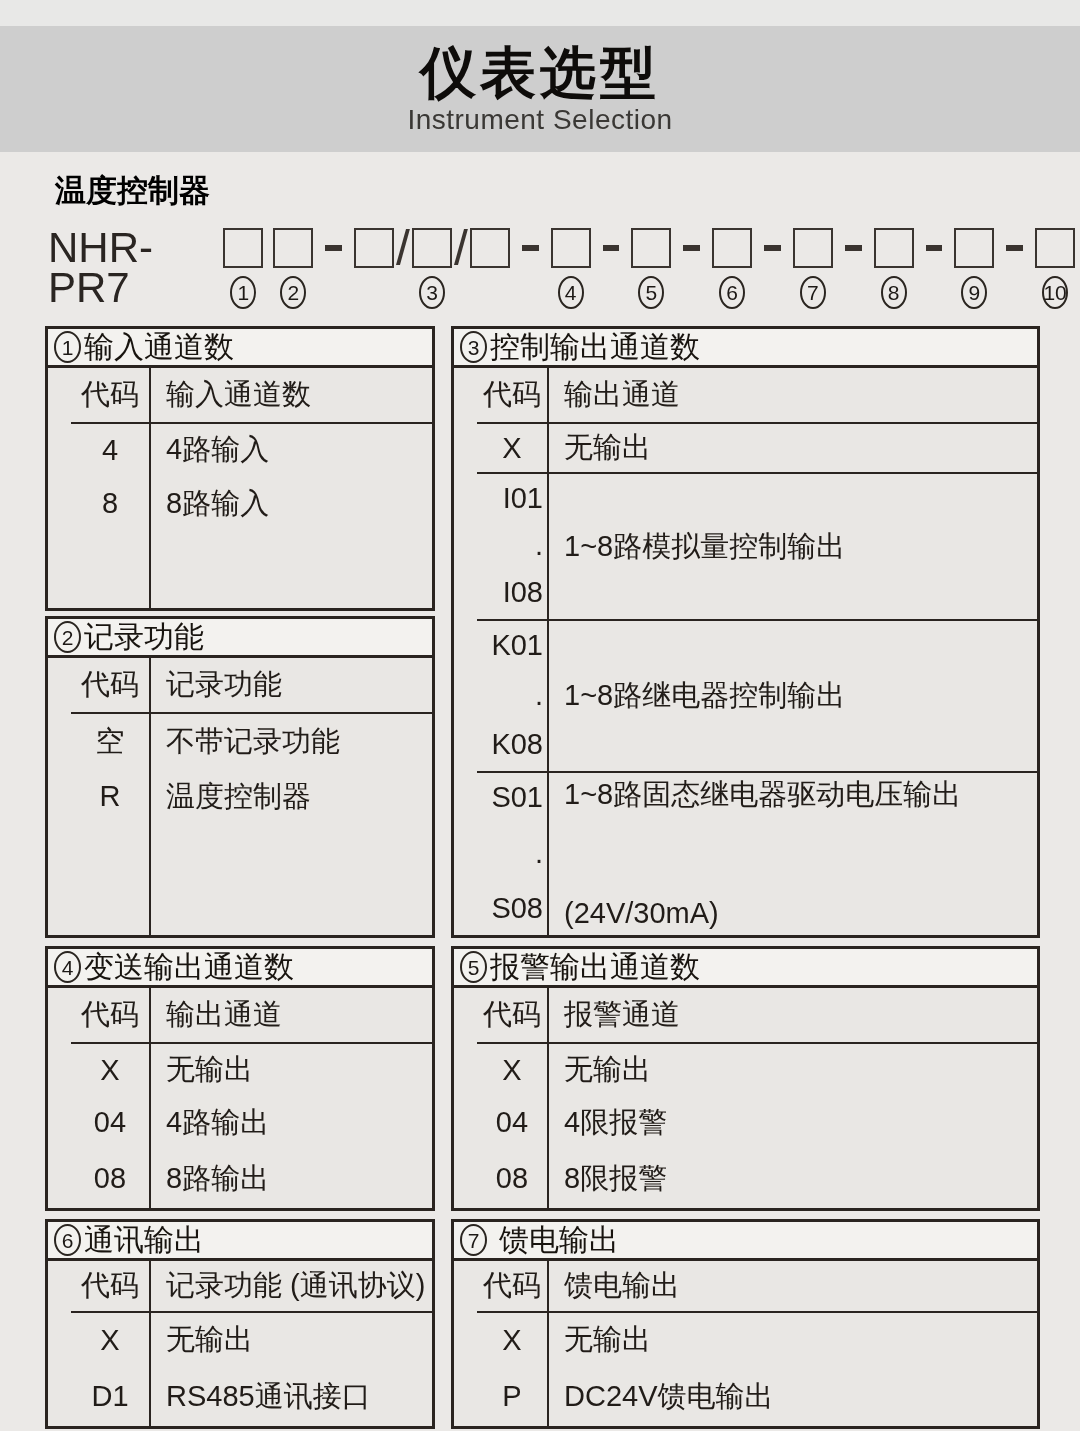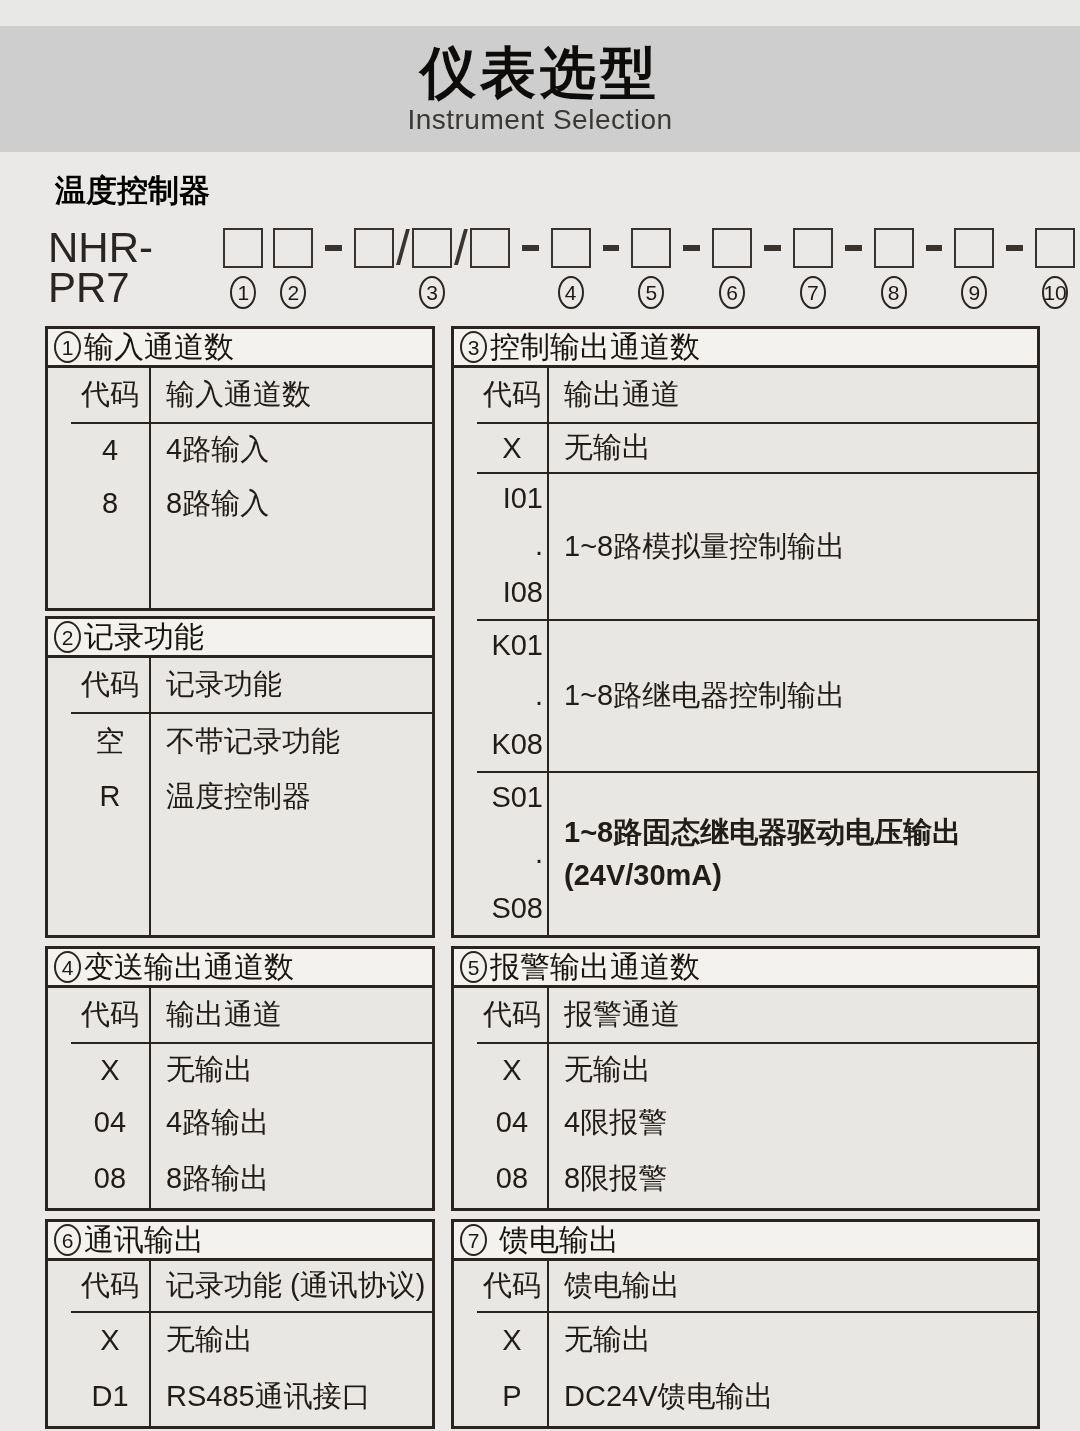--- a/index.html
+++ b/index.html
@@ -61,21 +61,21 @@
   .tbl-body{display:grid;flex:1;margin-left:23px;}
   .cell{display:flex;align-items:center;font-size:29px;color:var(--text);overflow:hidden;}
   .code{border-right:2px solid var(--line);justify-content:center;}
   .desc{padding-left:15px;}
   .chead{border-bottom:2px solid var(--line);font-weight:400;}
   .hline{border-bottom:2px solid var(--line);}
   .multi{
     flex-direction:column;align-items:flex-end;justify-content:space-between;
     padding:8px 4px 10px 8px;
   }
-  .desc2col{flex-direction:column;align-items:flex-start;justify-content:center;line-height:1.5;font-weight:bold;}
+  .desc2col{flex-direction:column;align-items:flex-start;justify-content:space-between;line-height:1.5;}
 </style>
 </head>
 <body>
 
 <div class="top-strip"></div>
 
 <header class="title-band">
   <div class="title-cn">仪表选型</div>
   <div class="title-en">Instrument Selection</div>
 </header>

